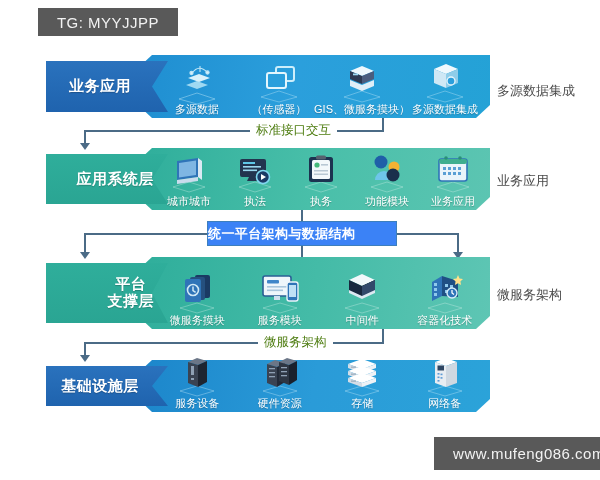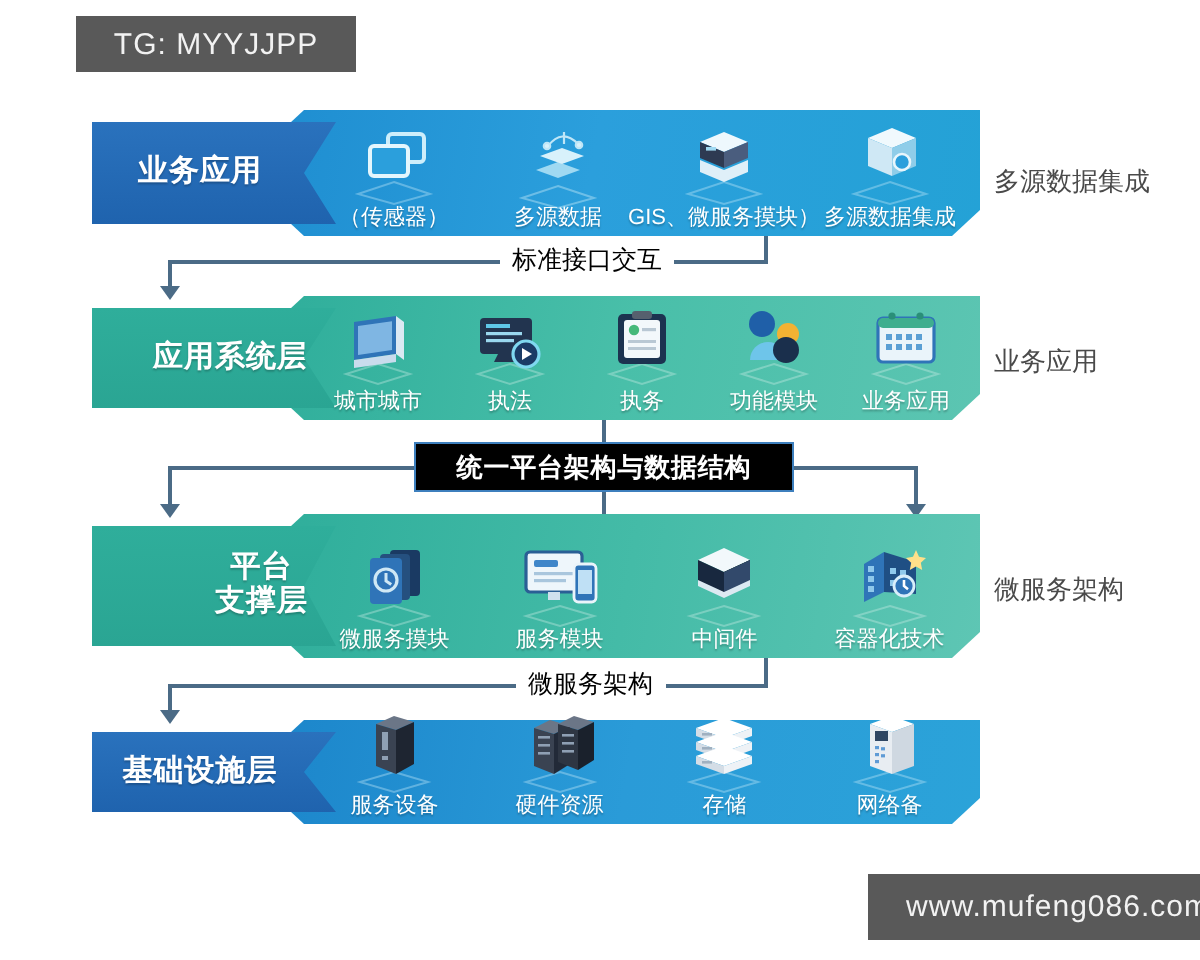--- a/index.html
+++ b/index.html
@@ -61,74 +61,74 @@
   
   .sidelabel{position:absolute;left:497px;color:#4a4a4a;font-size:13px;white-space:nowrap;}
 
   
   .conn{position:absolute;}
   .cline{position:absolute;background:#4b6b86;}
   .h{height:1.6px;}
   .v{width:1.6px;}
   .arrow{position:absolute;width:0;height:0;border-left:5px solid transparent;
          border-right:5px solid transparent;border-top:7px solid #4b6b86;}
-  .connlabel{position:absolute;background:#ffffff;color:#000000;font-size:12.5px;
+  .connlabel{position:absolute;background:#ffffff;color:#4d7c0f;font-size:12.5px;
     padding:0 6px;white-space:nowrap;line-height:14px;}
 
   
   #center-box{
     position:absolute;left:207px;top:221px;width:190px;height:25px;
-    background:#000000;border:1.5px solid #3d7fbd;
-    display:flex;align-items:center;justify-content:center;
+    background:#3b82f6;border:1.5px solid #3d7fbd;
+    display:flex;align-items:center;
     color:#ffffff;font-size:13px;font-weight:bold;letter-spacing:.4px;
     box-sizing:border-box;
   }
 </style>
 </head>
 <body>
 
 <div id="stage">
 
   <div class="layer" id="layer-1" style="top:55px;height:63px;">
     <div class="band b1"></div>
     <div class="tab t-blue">
       <span>业务应用</span>
     </div>
     <div class="cells">
-
-      <div class="cell">
-        <div class="glyph">
-          <svg width="54" height="42" viewBox="0 0 54 42">
-            <g opacity=".4" stroke="#bfe6f7" fill="none" stroke-width="1">
-              <path d="M27 31 L45 37 L27 42 L9 37 Z"></path>
-            </g>
-            <rect x="24" y="7" width="18" height="14" rx="2" fill="none" stroke="#cdeefb" stroke-width="2"></rect>
-            <rect x="15" y="13" width="19" height="15" rx="2" fill="#2b9fdc" stroke="#e4f6fd" stroke-width="2"></rect>
-          </svg>
-        </div>
-        <div class="cap">（传感器）</div>
-      </div>
 
       <div class="cell">
         <div class="glyph">
           <svg width="54" height="42" viewBox="0 0 54 42">
             <g opacity=".45" stroke="#bfe6f7" fill="none" stroke-width="1">
               <path d="M27 33 L45 39 L27 44 L9 39 Z"></path>
             </g>
             <path d="M16 25 L27 21 L38 25 L27 29 Z" fill="#9fd9f2"></path>
             <path d="M18 18 L29 14 L40 18 L29 22 Z" fill="#d8f1fb"></path>
             <g stroke="#bfe6f7" stroke-width="1.1" fill="none">
               <path d="M22 13 q7 -9 15 -1"></path>
               <circle cx="21.5" cy="13" r="1.6" fill="#d8f1fb"></circle>
               <circle cx="37.5" cy="12.5" r="1.6" fill="#d8f1fb"></circle>
               <path d="M30 6 v6"></path>
             </g>
           </svg>
         </div>
         <div class="cap">多源数据</div>
+      </div>
+
+      <div class="cell">
+        <div class="glyph">
+          <svg width="54" height="42" viewBox="0 0 54 42">
+            <g opacity=".4" stroke="#bfe6f7" fill="none" stroke-width="1">
+              <path d="M27 31 L45 37 L27 42 L9 37 Z"></path>
+            </g>
+            <rect x="24" y="7" width="18" height="14" rx="2" fill="none" stroke="#cdeefb" stroke-width="2"></rect>
+            <rect x="15" y="13" width="19" height="15" rx="2" fill="#2b9fdc" stroke="#e4f6fd" stroke-width="2"></rect>
+          </svg>
+        </div>
+        <div class="cap">（传感器）</div>
       </div>
 
       <div class="cell">
         <div class="glyph">
           <svg width="54" height="42" viewBox="0 0 54 42">
             <g opacity=".4" stroke="#bfe6f7" fill="none" stroke-width="1">
               <path d="M27 31 L45 37 L27 42 L9 37 Z"></path>
             </g>
             <path d="M15 11 L27 6 L39 11 L27 16 Z" fill="#eef8fd"></path>
             <path d="M15 11 v8 l12 5 v-8 Z" fill="#2e3a52"></path>

